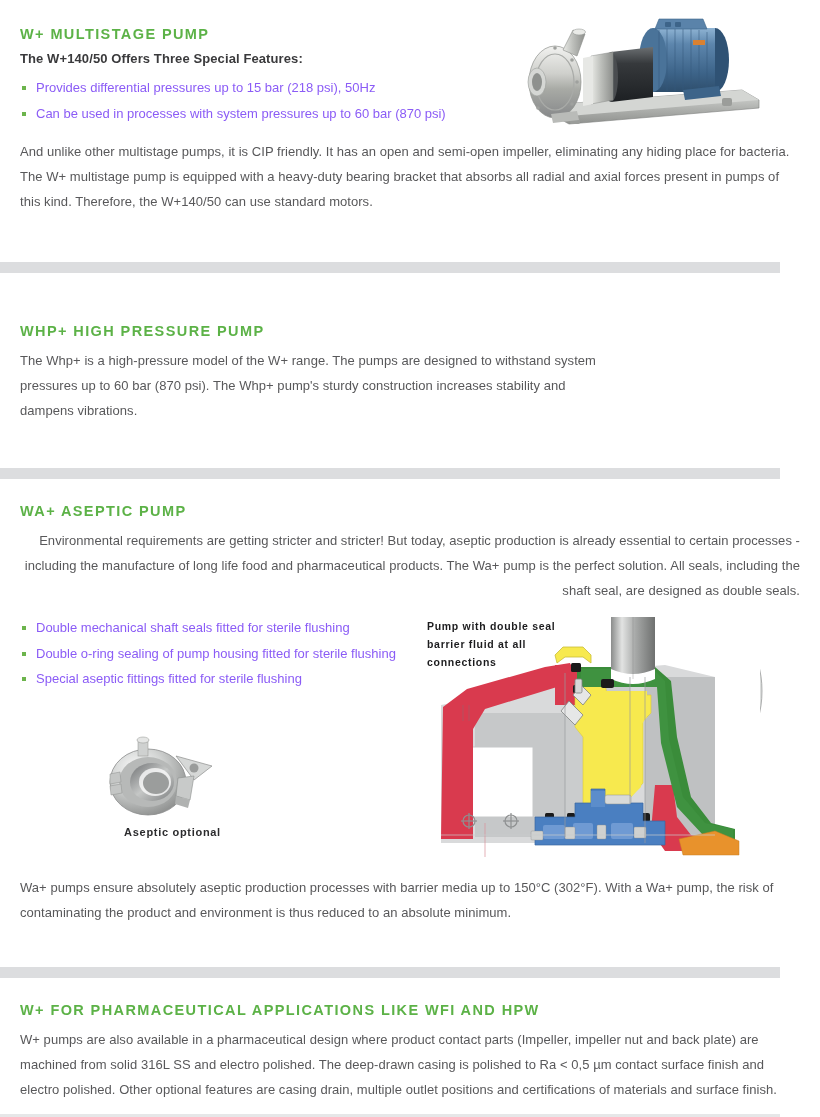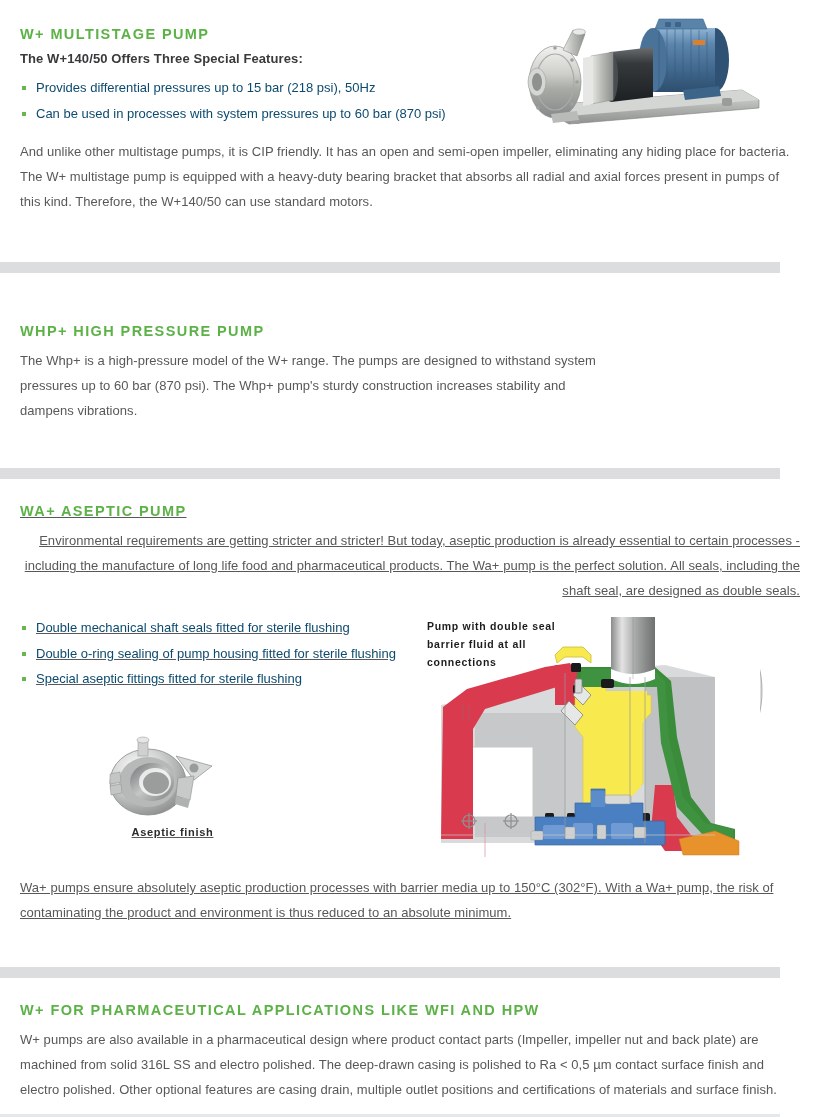--- a/index.html
+++ b/index.html
@@ -52,42 +52,42 @@
   ul.bullets {
     list-style: none;
     margin: 0;
     padding: 0;
   }
   ul.bullets li {
     position: relative;
     padding-left: 16px;
     font-size: 13px;
     line-height: 25.5px;
-    color: #0c4a6e;
+    color: #8b5cf6;
   }
   ul.bullets li::before {
     content: "";
     position: absolute;
     left: 2px;
     top: 11px;
     width: 4px;
     height: 4px;
     background: #6cb44c;
   }
 
   .col-text { }
 
   
   #sec-multistage { padding: 26px 20px 0 20px; }
   #sec-multistage .text-col { width: 545px; }
 
   #sec-whp { padding: 0 20px; }
   #sec-whp .text-col { width: 585px; padding-top: 50px; }
 
-  #sec-wa { padding: 0 20px; text-decoration: underline; }
+  #sec-wa { padding: 0 20px; }
   #sec-pharma { padding: 0 20px; }
 
   .two-col { display: flex; }
 
   
   .img-multistage {
     position: absolute;
     right: 8px; top: 12px;
     width: 265px; height: 142px;
   }
@@ -386,21 +386,21 @@
             <path d="M20 56 L31 54 L32 63 L21 65 Z" fill="#c4c6c5" stroke="#8e908f" stroke-width=".5"></path>
 
             <rect x="48" y="10" width="10" height="16" fill="#cfd1d0" stroke="#90928f" stroke-width=".5"></rect>
             <ellipse cx="53" cy="10" rx="6" ry="3" fill="#e5e6e5" stroke="#90928f" stroke-width=".5"></ellipse>
 
             <path d="M86 26 L122 36 L104 50 Z" fill="#d6d8d7" stroke="#8c8e8d" stroke-width=".7"></path>
             <circle cx="104" cy="38" r="4.5" fill="#9a9c9b"></circle>
             <path d="M88 48 L104 46 L100 70 L86 66 Z" fill="#c8cac9" stroke="#8c8e8d" stroke-width=".6"></path>
             <path d="M86 66 L100 70 L98 78 L85 74 Z" fill="#b0b2b1"></path>
           </svg>
-          <div class="fitting-caption">Aseptic finish</div>
+          <div class="fitting-caption">Aseptic optional</div>
         </div>
       </div>
 
       <div class="wa-right">
         <div class="xsec-caption">Pump with double seal barrier fluid at all connections</div>
 
         <svg viewBox="0 0 345 240" width="345" height="240" style="margin-top:2px;">
           <defs>
             <linearGradient id="shaftG" x1="0" y1="0" x2="1" y2="0">
               <stop offset="0%" stop-color="#8a8c8b"></stop>

